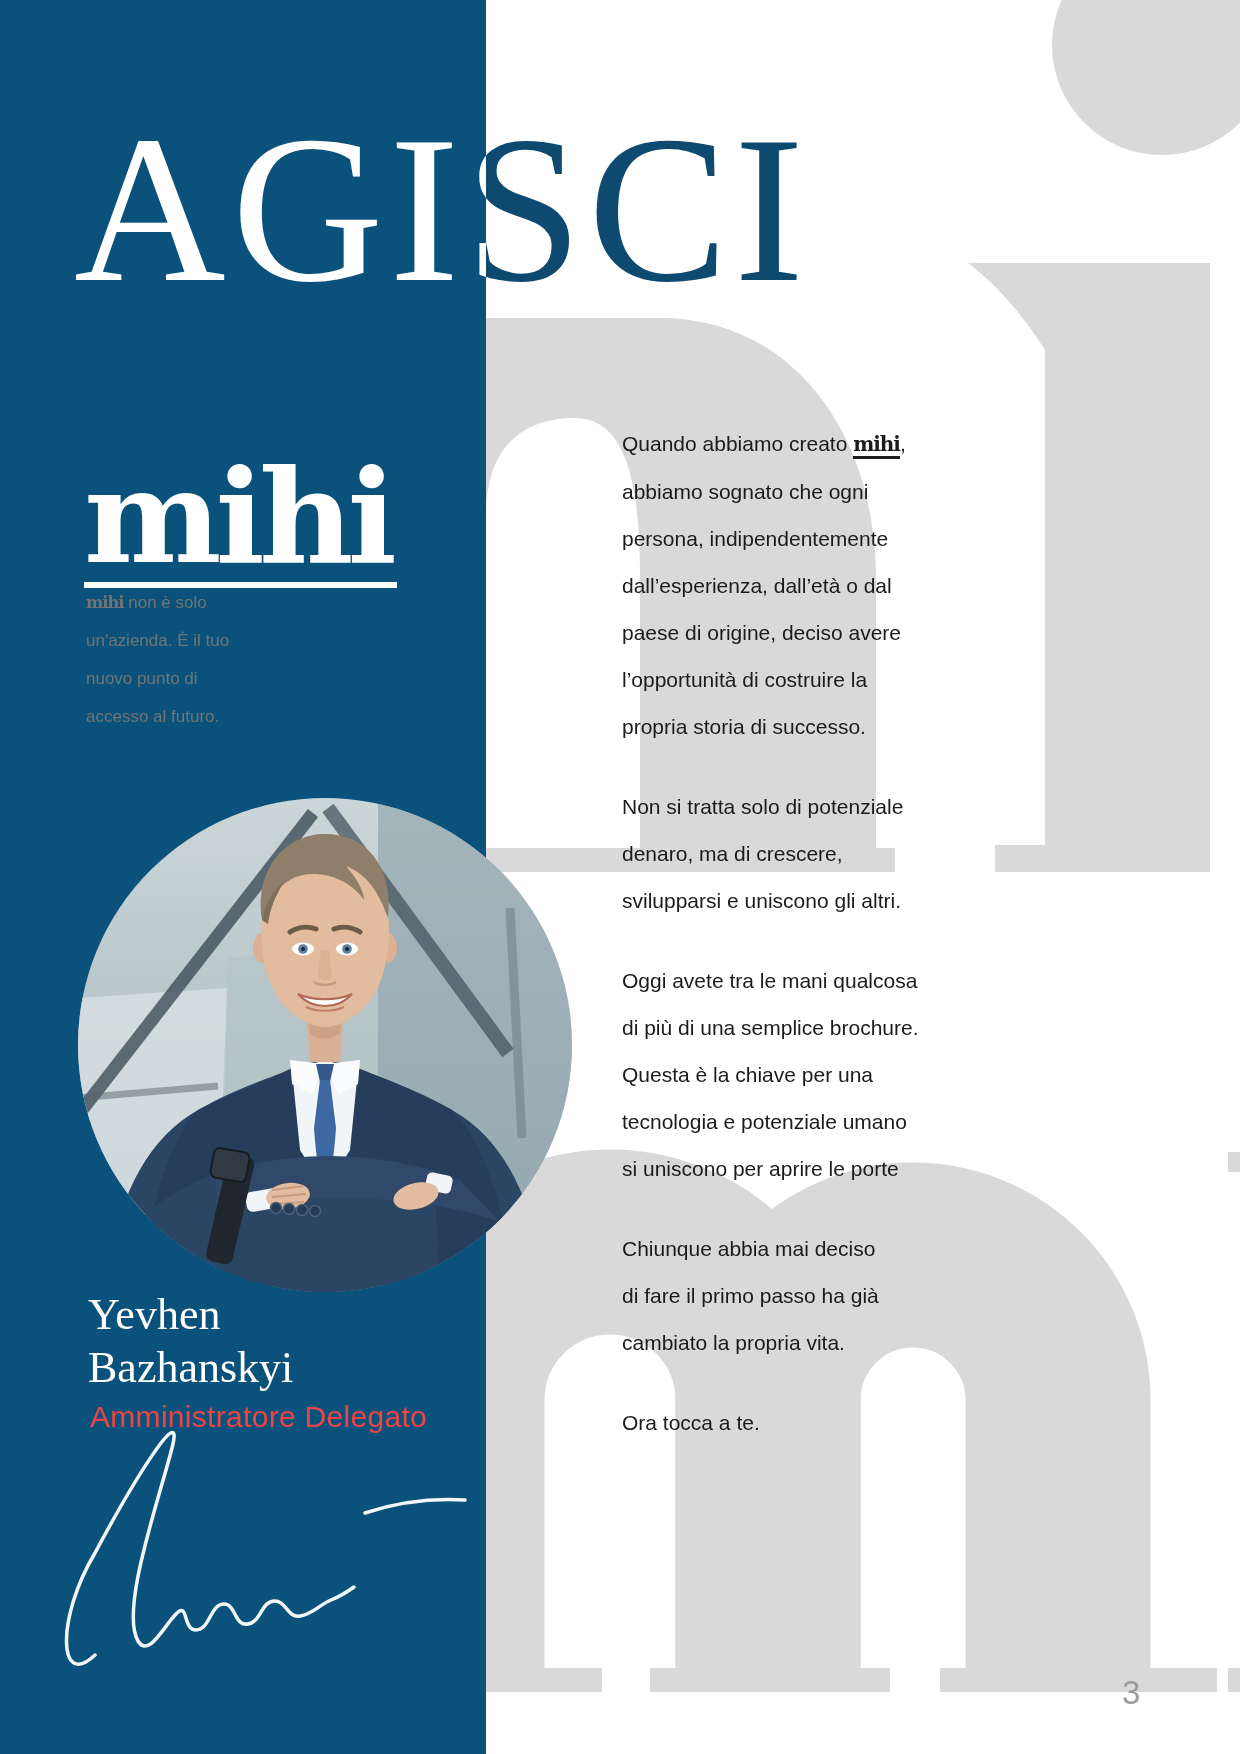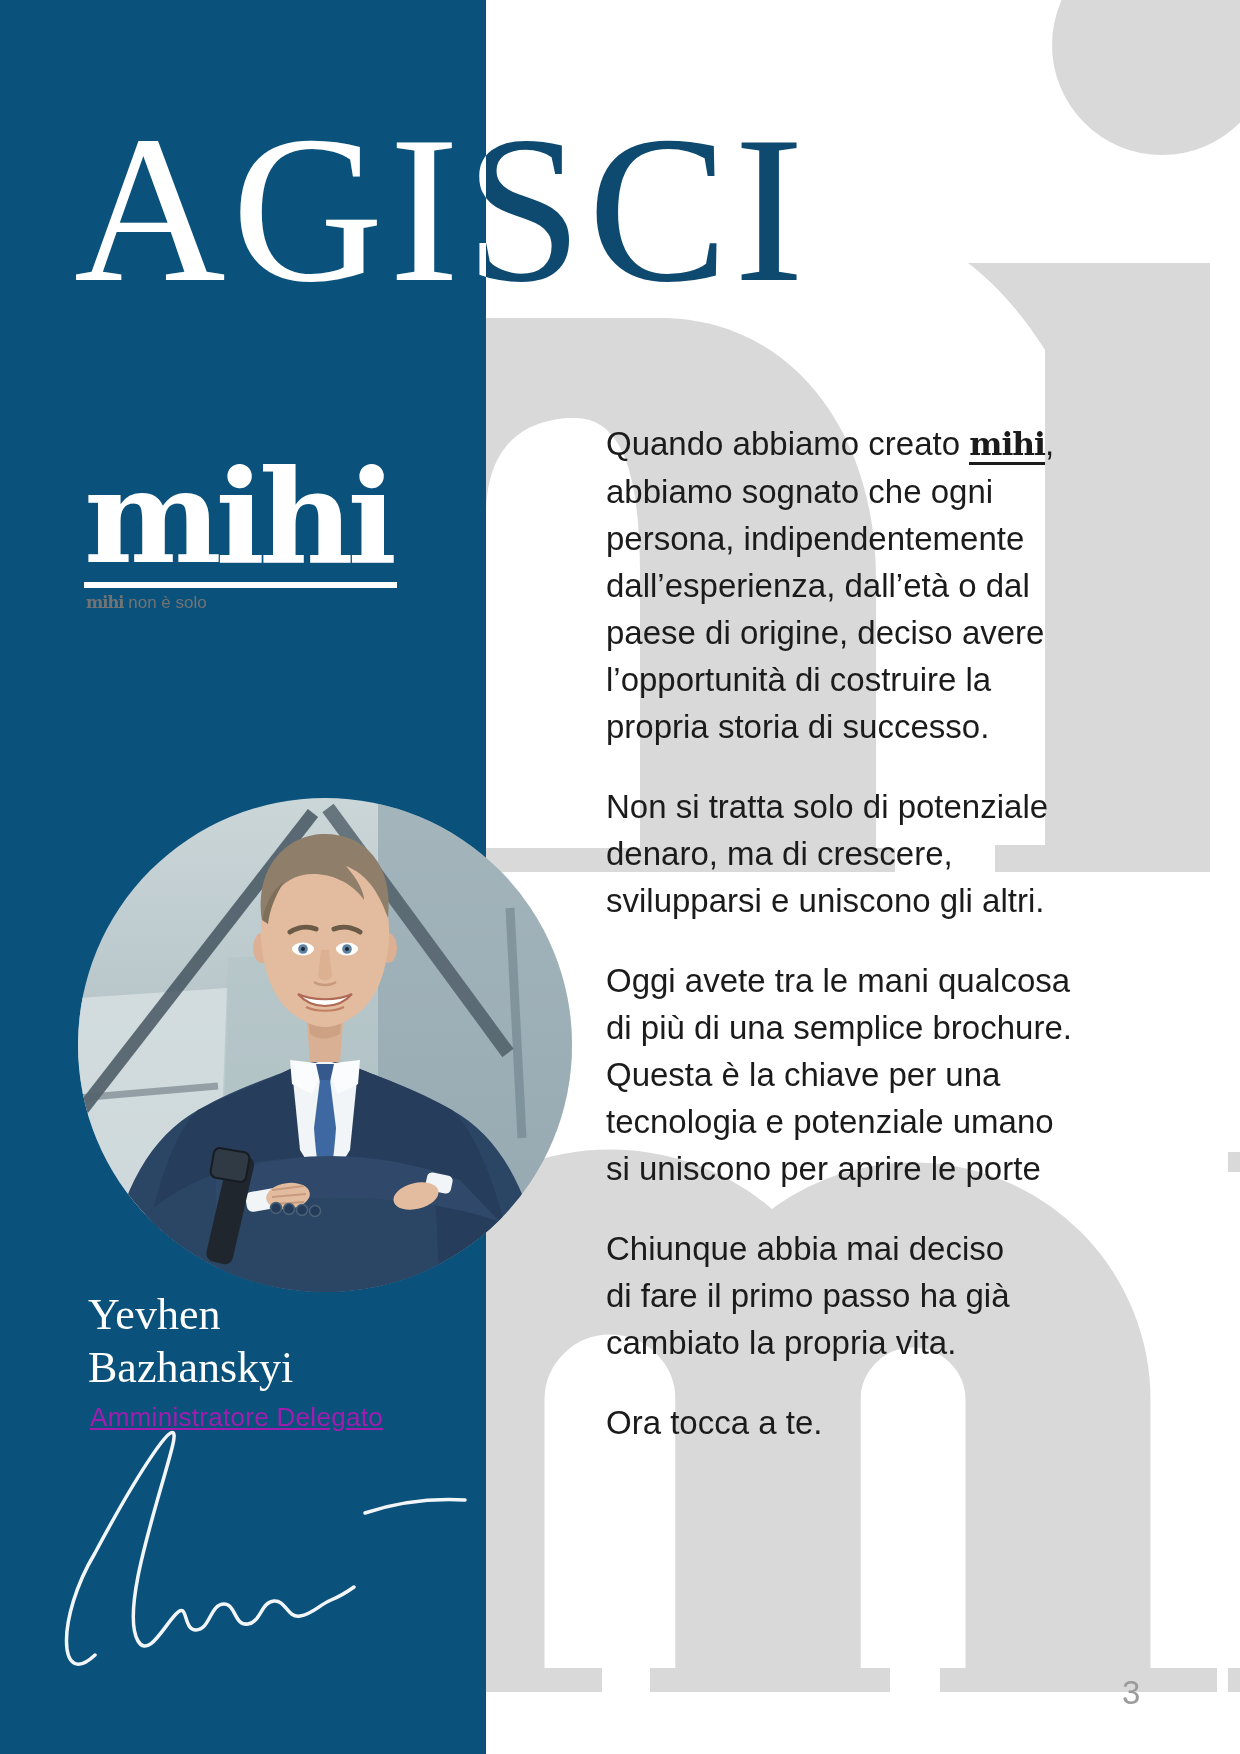--- a/index.html
+++ b/index.html
@@ -49,29 +49,29 @@
     position:absolute;left:78px;top:798px;width:494px;height:494px;
     border-radius:50%;overflow:hidden;z-index:3;
   }
 
   
   .person-name{
     position:absolute;left:88px;top:1288px;z-index:3;color:#fff;
     font-family:"Liberation Serif",serif;font-size:44px;line-height:53px;font-weight:400;
   }
   .person-role{
-    position:absolute;left:90px;top:1402px;z-index:3;color:#a21caf;
-    font-size:26px;line-height:30px;letter-spacing:0.3px;text-decoration:underline;
+    position:absolute;left:90px;top:1402px;z-index:3;color:#ef4444;
+    font-size:30px;line-height:30px;letter-spacing:0.3px;
   }
   .signature{position:absolute;left:50px;top:1378px;z-index:3;}
 
   
   .body-col{
-    position:absolute;left:606px;top:420px;width:545px;z-index:2;
-    color:var(--ink);font-size:33px;line-height:47px;
+    position:absolute;left:622px;top:420px;width:545px;z-index:2;
+    color:var(--ink);font-size:21px;line-height:47px;
   }
   .para{margin-bottom:33px;}
   .para div{white-space:nowrap;}
   .mihi-inline{
     font-family:"DejaVu Serif",serif;font-weight:700;font-size:0.95em;
     letter-spacing:-1px;border-bottom:3px solid var(--ink);
   }
   .page-num{
     position:absolute;left:1122px;top:1674px;z-index:2;
     color:var(--page-number-gray);font-size:33px;
@@ -115,20 +115,25 @@
   <div class="title-clip left">
     <span class="big-title">AGISCI</span>
   </div>
   <div class="title-clip right">
     <span class="big-title">AGISCI</span>
   </div>
 
   <div class="wordmark">mihi</div>
   <div class="tagline">
     <div><span class="tag-bold">mihi</span><span> non è solo</span></div>
+    <div>
+        <div>un'azienda. È il tuo</div>
+        <div>nuovo punto di</div>
+        <div>accesso al futuro.</div>
+      </div>
   </div>
 
   <div class="photo">
     <svg width="494" height="494" viewBox="0 0 494 494" aria-hidden="true">
       <defs>
         <linearGradient id="bgGrad" x1="0" y1="0" x2="0" y2="1">
           <stop offset="0" stop-color="#CBD6D8"></stop>
             <stop offset="1" stop-color="#9FB2B9"></stop>
         </linearGradient>
       </defs>

